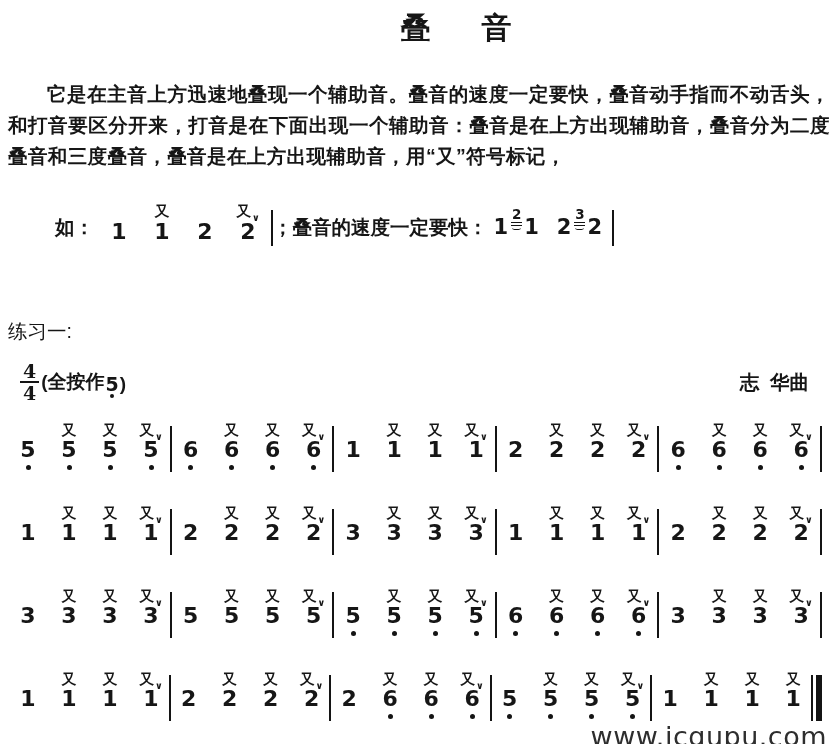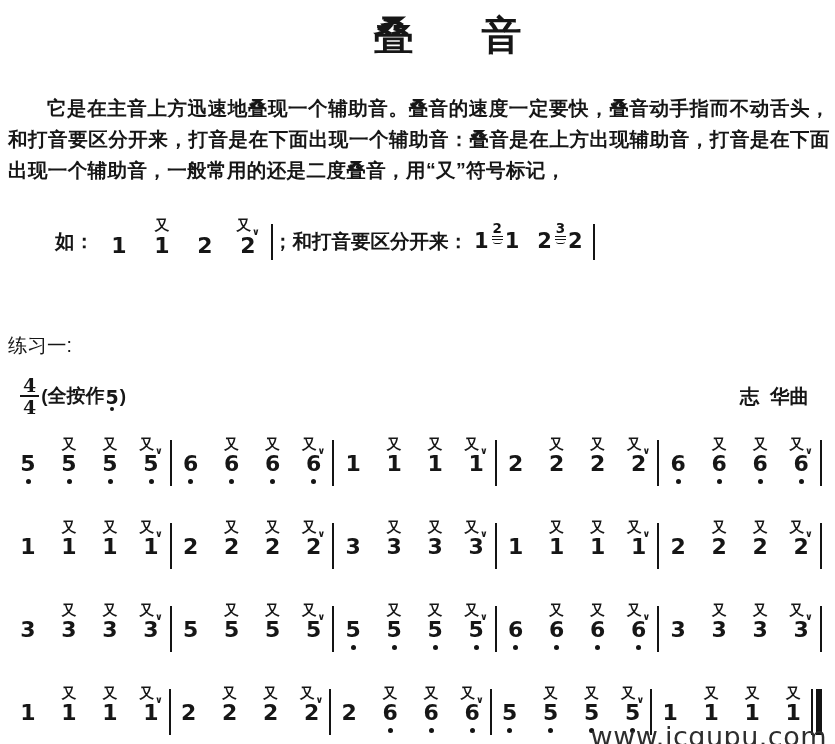--- a/index.html
+++ b/index.html
@@ -1,20 +1,20 @@
 <!DOCTYPE html>
 <html><head>
 <meta charset="utf-8">
 <style>
   * { margin:0; padding:0; box-sizing:border-box; }
   body { width:835px; height:744px; background:#ffffff; font-family:"Liberation Sans","DejaVu Sans",sans-serif; color:#161616; overflow:hidden; }
   .page { position:relative; width:835px; height:744px; background:#fff; }
 
   
-  .title { margin-top:8px; text-align:center; padding-left:128px; font-size:40px; font-weight:700; letter-spacing:1.7em; white-space:nowrap; }
+  .title { margin-top:8px; text-align:center; padding-left:128px; font-size:30px; font-weight:700; letter-spacing:1.7em; white-space:nowrap; }
 
   
   .intro { width:822px; margin:30px 5px 0 8px; font-size:19.5px; line-height:31px; font-weight:600; text-align:justify; text-indent:2em; letter-spacing:0.4px; }
 
   
   .example { margin:27px 0 0 55px; display:flex; align-items:center; height:56px; }
   .cn { font-size:19.5px; font-weight:600; }
   .ex-notes { display:flex; gap:13px; margin:0 8px 0 10px; }
   .effect { display:flex; align-items:center; margin:0 10px 0 6px; }
 
@@ -43,21 +43,21 @@
   .glines { width:11px; height:4px; border-top:1.5px solid #141414; border-bottom:1.5px solid #141414; margin-top:1px; }
   .gcurve { width:9px; height:4px; border-bottom:1.5px solid #141414; border-radius:0 0 55% 55%; }
 
   
   .exercise-label { margin:63px 0 0 8px; font-size:19.5px; font-weight:400; }
   .meta-row { margin:16px 0 0 0; padding:0 12px 0 20px; display:flex; justify-content:space-between; align-items:center; height:42px; }
   .ts-group { display:flex; align-items:center; }
   .ts { display:inline-flex; flex-direction:column; align-items:center; font-family:"DejaVu Serif","Liberation Serif",serif; font-weight:700; font-size:19px; line-height:16px; margin-right:2px; }
   .ts-top { border-bottom:2px solid #141414; padding:0 3px 2px; }
   .ts-bottom { padding-top:2px; }
-  .tuning { font-size:19px; font-weight:600; display:inline-flex; align-items:center; }
+  .tuning { font-size:19px; font-weight:600; display:inline-flex; align-items:flex-end; }
   .tune-note { display:inline-flex; flex-direction:column; align-items:center; margin:0 1px; transform:translateY(3px); }
   .tn { font-size:19px; font-weight:700; line-height:18px; font-family:"DejaVu Sans",sans-serif; }
   .tdot { width:4px; height:4px; border-radius:50%; background:#141414; margin-top:1px; }
   .composer { font-size:19.5px; font-weight:600; margin-right:14px; white-space:pre; }
 
   
   #score { margin-top:14px; }
   .srow { display:flex; justify-content:space-between; align-items:flex-start; padding:0 13px 0 13px; margin-top:27px; height:56px; }
   .srow:first-child { margin-top:16px; }
   .measure { display:flex; gap:11px; }
@@ -65,21 +65,21 @@
   
   .watermark { position:absolute; right:8px; bottom:0px; font-size:27px; color:#2e2e2e; font-family:"DejaVu Sans",sans-serif; letter-spacing:0.5px; }
 </style>
 </head>
 <body>
 
 <div class="page">
 
   <h1 class="title">叠音</h1>
 
-  <p class="intro">它是在主音上方迅速地叠现一个辅助音。叠音的速度一定要快，叠音动手指而不动舌头，和打音要区分开来，打音是在下面出现一个辅助音：叠音是在上方出现辅助音，打音是在下面出现一个辅助音，一般常用的还是二度叠音，用“又”符号标记，</p>
+  <p class="intro">它是在主音上方迅速地叠现一个辅助音。叠音的速度一定要快，叠音动手指而不动舌头，和打音要区分开来，打音是在下面出现一个辅助音：叠音是在上方出现辅助音，叠音分为二度叠音和三度叠音，叠音是在上方出现辅助音，用“又”符号标记，</p>
 
   <div class="example">
     <span class="cn">如：</span>
     <div class="ex-notes" id="ex-notes">
         <div class="note">
           <div class="orn-row"></div>
           <div class="num">1</div>
           <div class="dot-row"></div>
         </div>
         <div class="note">
@@ -97,21 +97,21 @@
         <div class="note">
           <div class="orn-row">
             <span>又</span>
             <span class="orn-v">∨</span>
           </div>
           <div class="num">2</div>
           <div class="dot-row"></div>
         </div>
       </div>
     <div class="bar ex-bar"></div>
-    <span class="cn">；和打音要区分开来：</span>
+    <span class="cn">；叠音的速度一定要快：</span>
     <div class="effect" id="effect">
         <span class="eff-group">
           <span class="eff-main">1</span>
           <span class="grace">
             <span class="gnum">2</span>
             <span class="glines"></span>
             <span class="gcurve"></span>
           </span>
           <span class="eff-main">1</span>
         </span>

